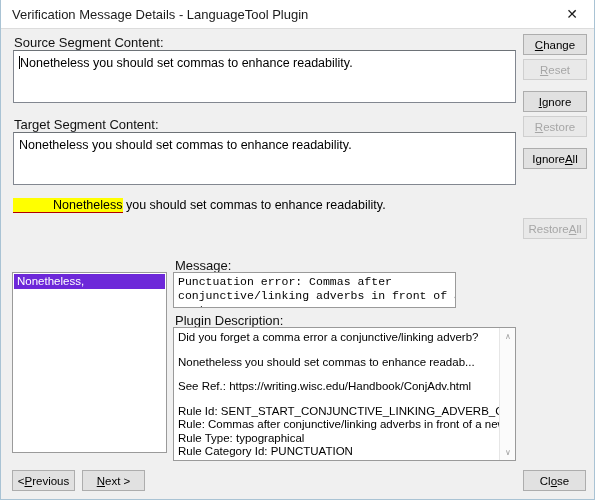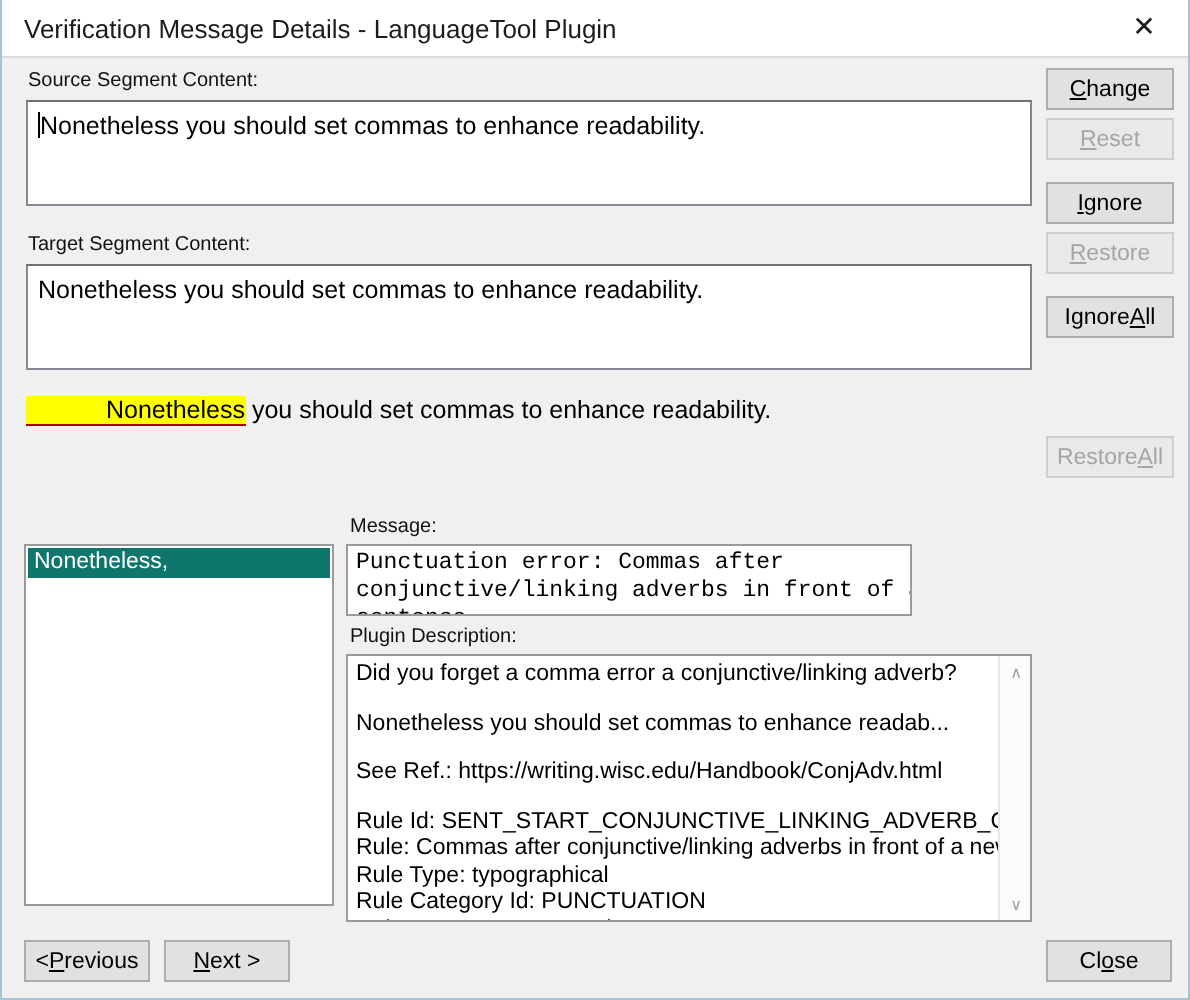--- a/index.html
+++ b/index.html
@@ -40,21 +40,21 @@
     width: 44px; height: 28px;
     display: flex; align-items: center; justify-content: center;
     font-size: 14px;
     color: #1b1b1b;
     cursor: default;
     font-family: "DejaVu Sans", sans-serif;
   }
   
   .field-label {
     position: absolute;
-    font-size: 10px;
+    font-size: 13px;
     color: #111111;
     white-space: nowrap;
   }
   
   .textbox {
     position: absolute;
     background: #ffffff;
     border: 1px solid #828790;
     border-top-color: #6d7277;
     overflow: hidden;
@@ -123,21 +123,21 @@
   }
   .list-item {
     height: 15px;
     line-height: 15px;
     font-size: 11.5px;
     padding-left: 3px;
     color: #000;
     white-space: nowrap;
   }
   .list-item.selected {
-    background: #0f766e;
+    background: #6d28d9;
     color: #ffffff;
   }
   
   #message-box {
     position: absolute;
     left: 172px; top: 272px;
     width: 283px; height: 36px;
     background: #ffffff;
     border: 1px solid #9a9a9a;
     overflow: hidden;

